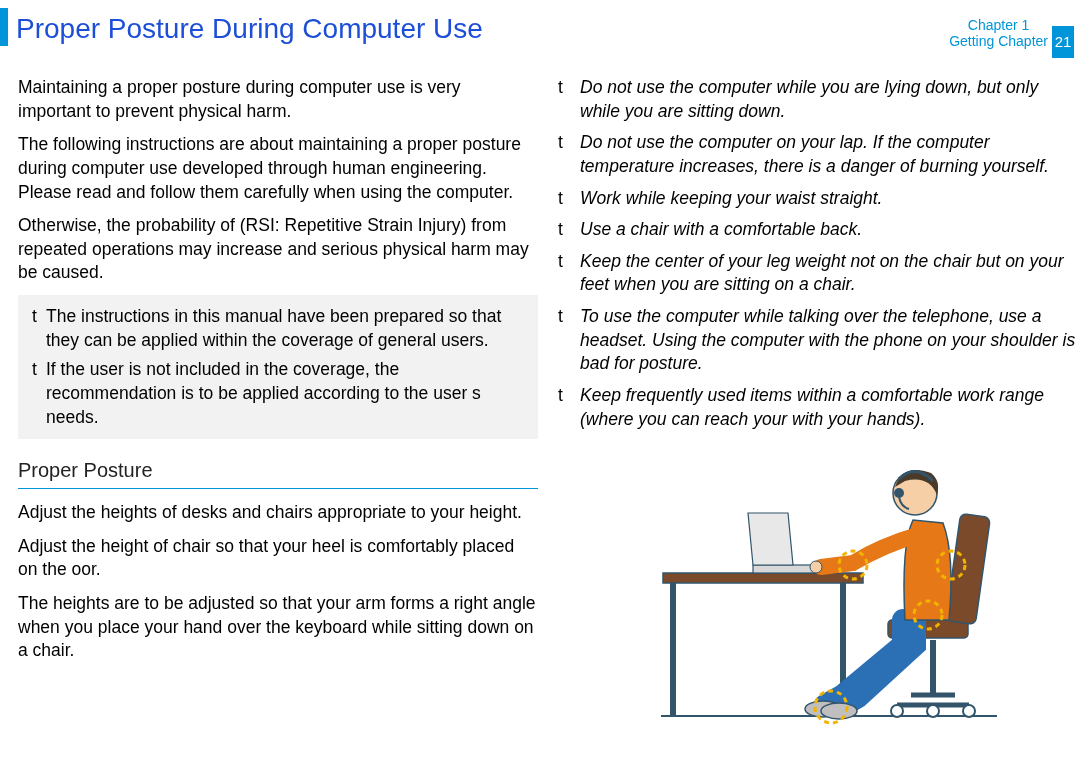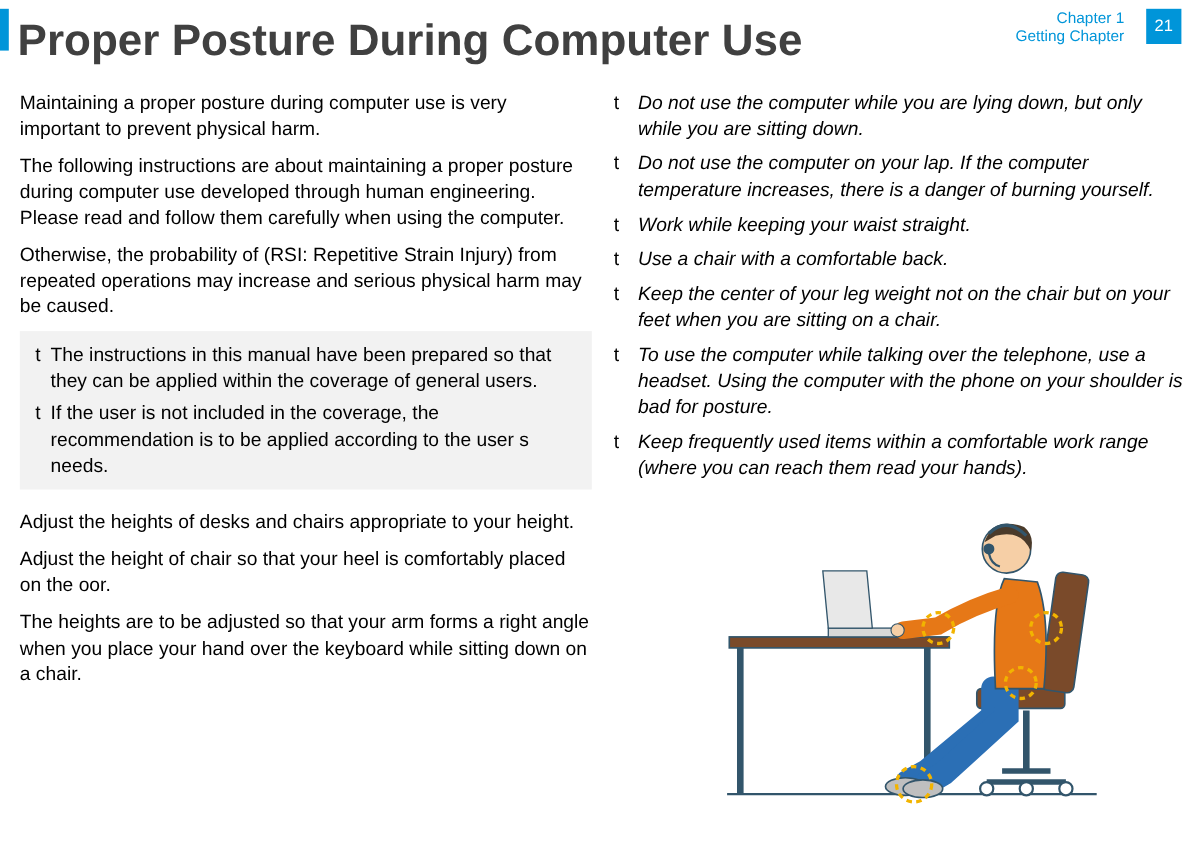--- a/index.html
+++ b/index.html
@@ -20,47 +20,48 @@
     padding:8px 0 18px 0;
   }
   .title-bar{
     width:8px;
     height:38px;
     background:#0095d9;
     margin-right:8px;
     flex:0 0 auto;
   }
   .page-title{
-    font-size:40px;
-    font-weight:700;
-    color:#404040;
+    font-size:28px;
+    font-weight:400;
+    color:#1d4ed8;
     flex:1 1 auto;
     padding-top:2px;
   }
   .chapter-block{
     display:flex;
     align-items:center;
     padding-right:6px;
   }
   .chapter-text{
-    text-align:right;
+    text-align:center;
     color:#0095d9;
     font-size:14px;
     line-height:1.15;
-    margin-right:20px;
+    margin-right:4px;
   }
   .page-num{
-    width:32px;
+    width:22px;
     height:32px;
     background:#0095d9;
     color:#fff;
     display:flex;
     align-items:center;
     justify-content:center;
     font-size:15px;
+    margin-top:18px;
   }
   .columns{
     display:flex;
     padding:0 17px 0 18px;
   }
   .col{
     width:520px;
     flex:0 0 auto;
   }
   .col-left{padding-right:18px;}
@@ -128,20 +129,21 @@
       <div class="note-line">
         <div class="t-mark">t</div>
         <div class="note-text">The instructions in this manual have been prepared so that they can be applied within the coverage of general users.</div>
       </div>
       <div class="note-line">
         <div class="t-mark">t</div>
         <div class="note-text">If the user is not included in the coverage, the recommendation is to be applied according to the user s needs.</div>
       </div>
     </div>
 
+    <div class="section-heading">Proper Posture</div>
     <p>Adjust the heights of desks and chairs appropriate to your height.</p>
     <p>Adjust the height of chair so that your heel is comfortably placed on the  oor.</p>
     <p>The heights are to be adjusted so that your arm forms a right angle when you place your hand over the keyboard while sitting down on a chair.</p>
   </div>
 
   <div class="col col-right">
     <div class="bullet">
       <div class="t-mark">t</div>
       <div class="bullet-text">Do not use the computer while you are lying down, but only while you are sitting down.</div>
     </div>
@@ -160,21 +162,21 @@
     <div class="bullet">
       <div class="t-mark">t</div>
       <div class="bullet-text">Keep the center of your leg weight not on the chair but on your feet when you are sitting on a chair.</div>
     </div>
     <div class="bullet">
       <div class="t-mark">t</div>
       <div class="bullet-text">To use the computer while talking over the telephone, use a headset. Using the computer with the phone on your shoulder is bad for posture.</div>
     </div>
     <div class="bullet">
       <div class="t-mark">t</div>
-      <div class="bullet-text">Keep frequently used items within a comfortable work range (where you can reach them read your hands).</div>
+      <div class="bullet-text">Keep frequently used items within a comfortable work range (where you can reach your with your hands).</div>
     </div>
 
     <div class="illus-wrap">
       <svg viewBox="0 0 410 290" width="410" height="290">
 
         <rect x="10" y="128" width="200" height="10" fill="#7a4a2a" stroke="#32556b" stroke-width="1.5"></rect>
         <line x1="20" y1="138" x2="20" y2="270" stroke="#32556b" stroke-width="6"></line>
         <line x1="190" y1="138" x2="190" y2="270" stroke="#32556b" stroke-width="6"></line>
         <line x1="8" y1="271" x2="344" y2="271" stroke="#32556b" stroke-width="2"></line>
 

